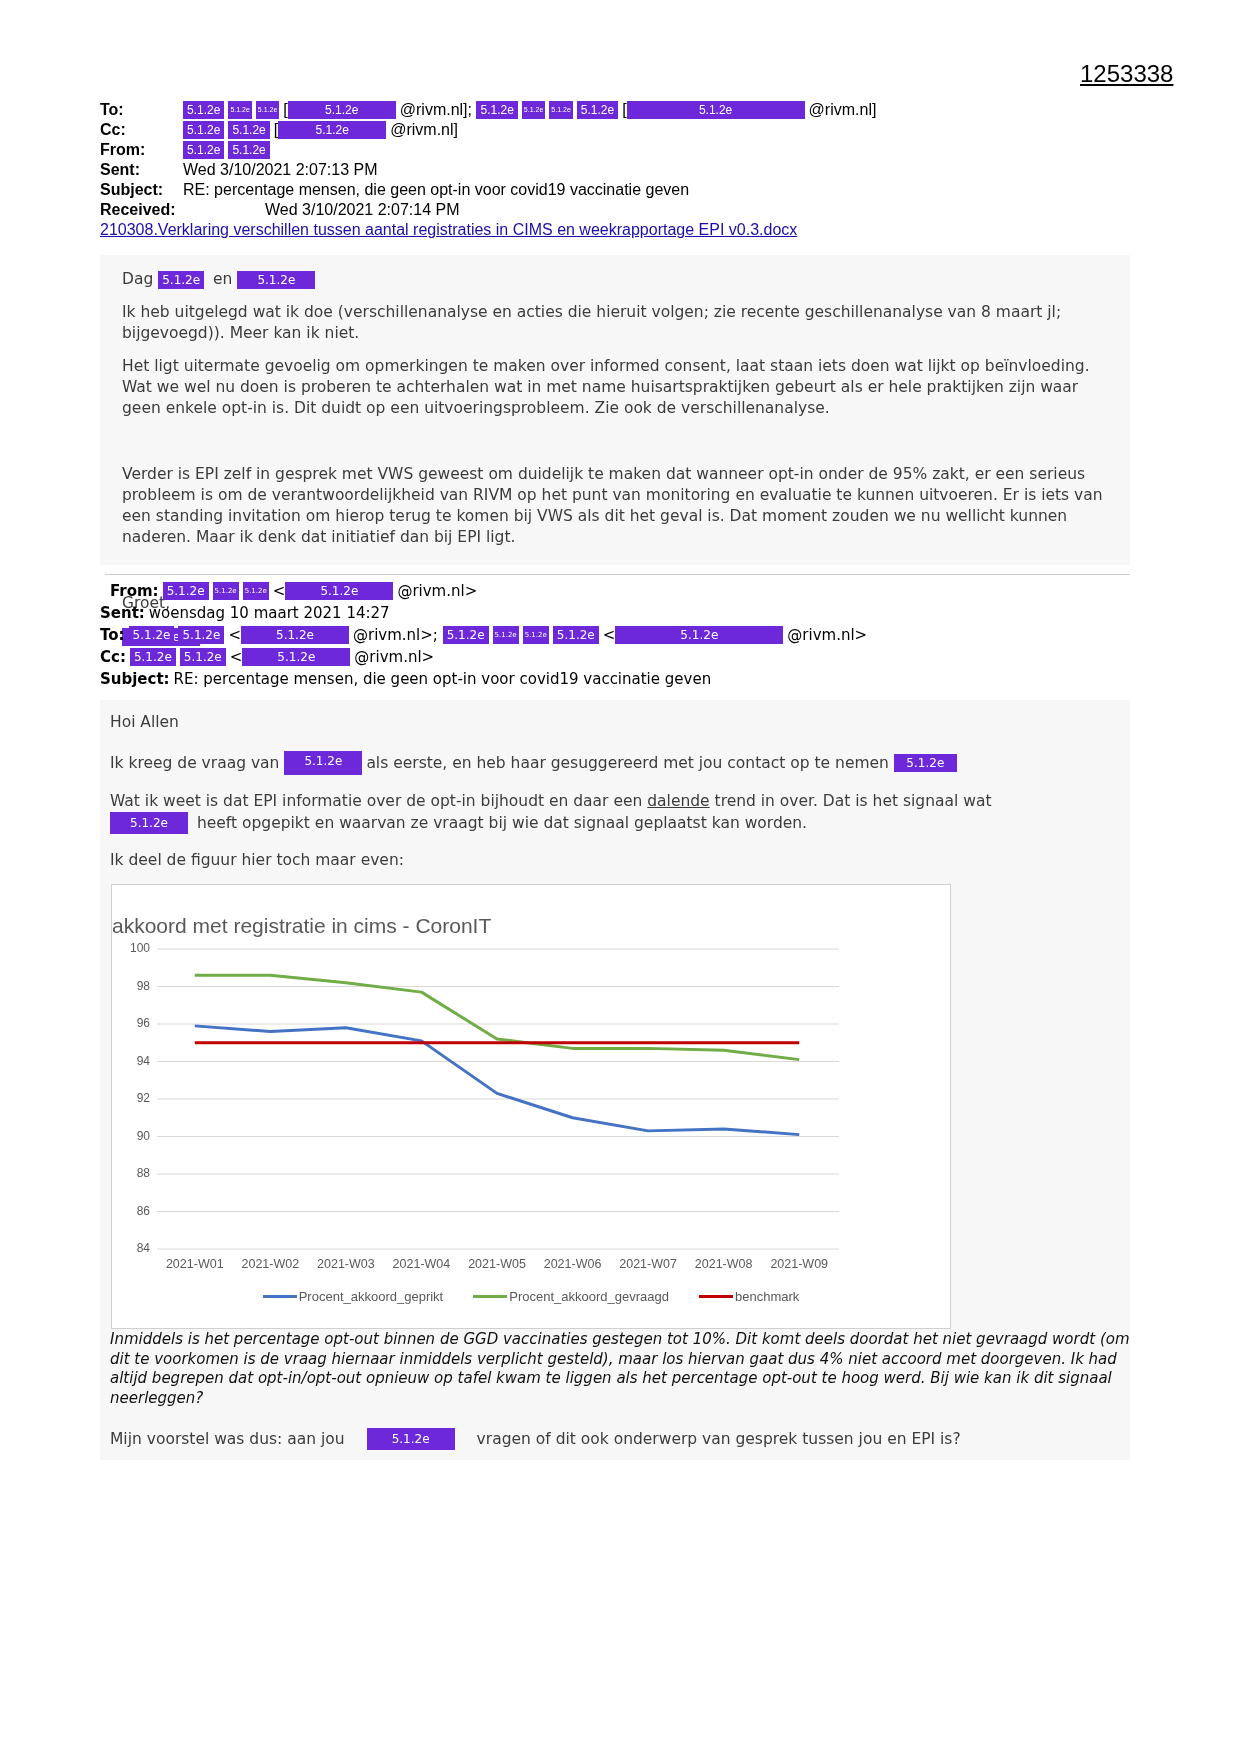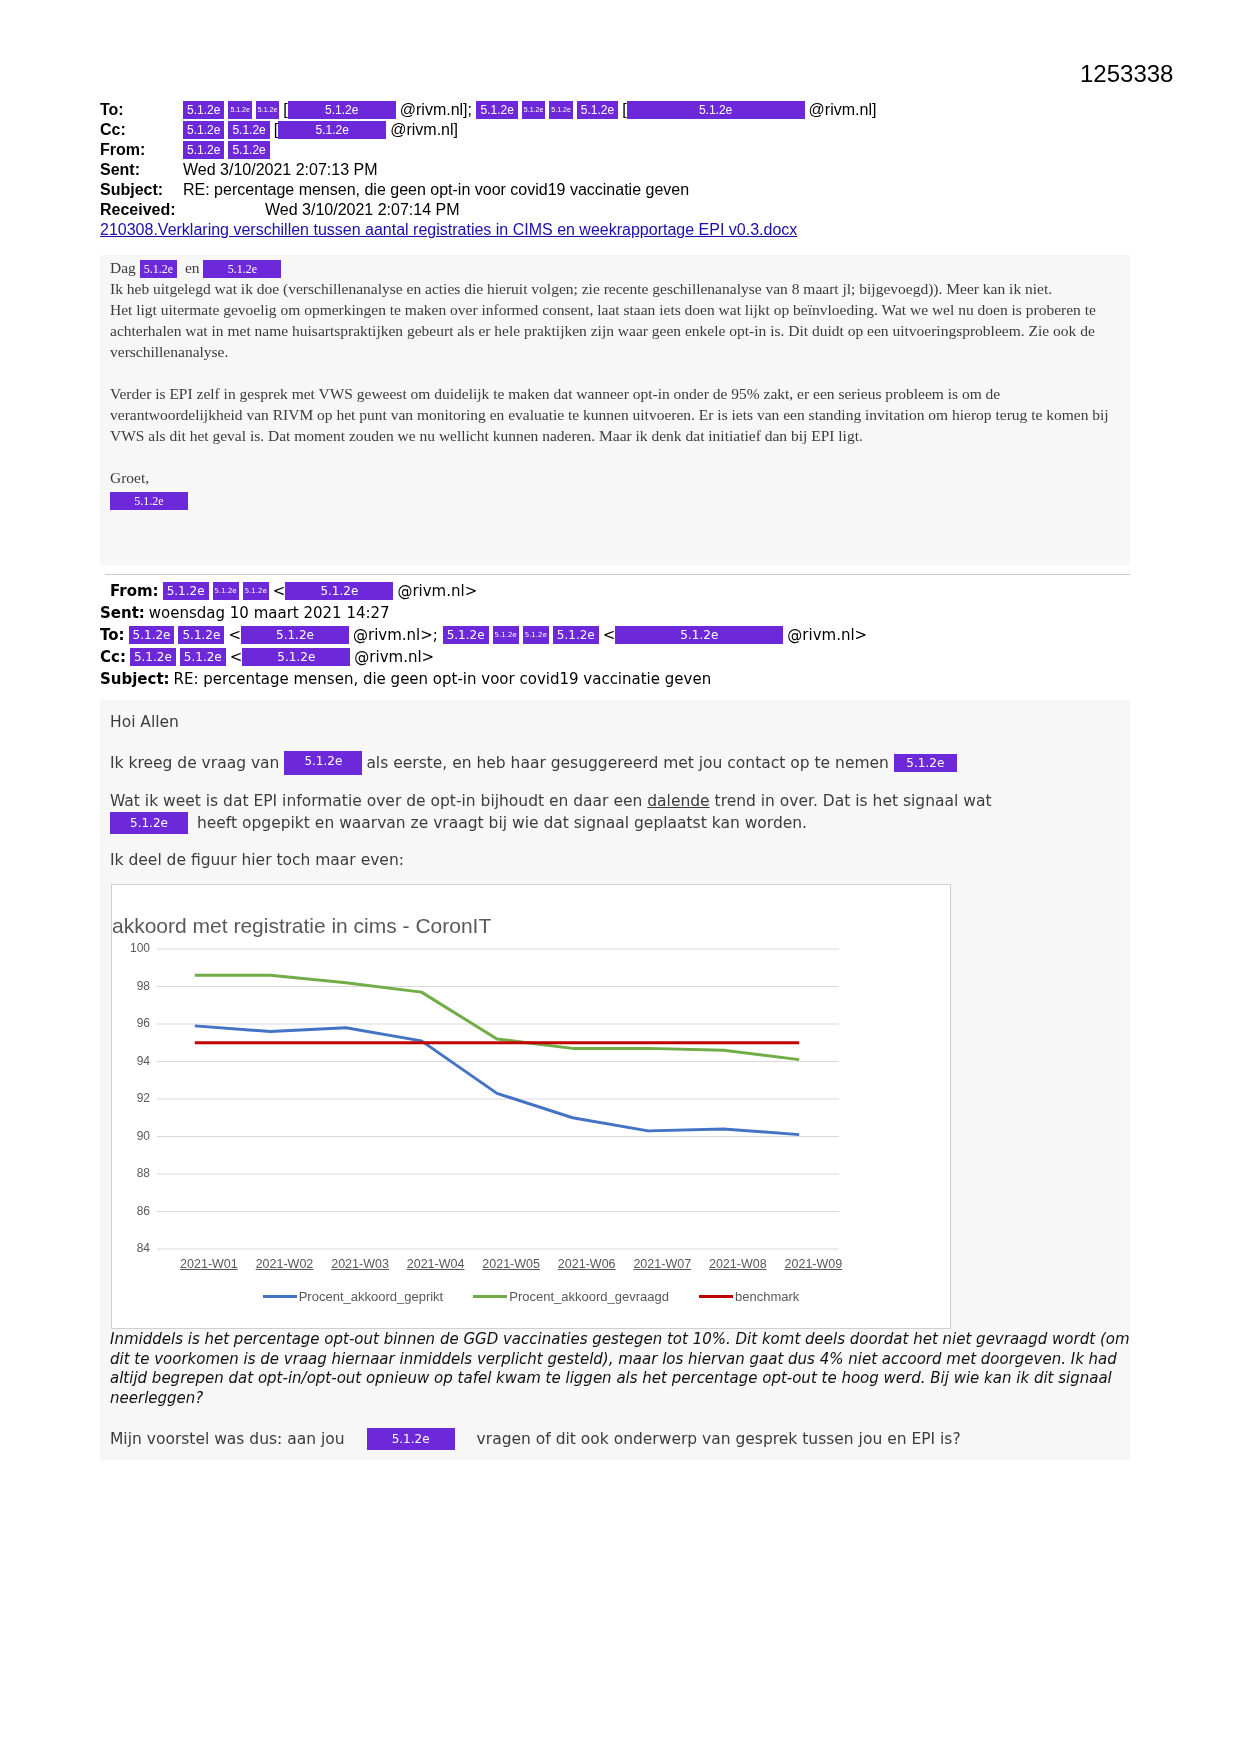--- a/index.html
+++ b/index.html
@@ -1,41 +1,41 @@
 <!DOCTYPE html>
 <html><head>
 <meta charset="utf-8">
 <style>
   html, body { margin:0; padding:0; background:#ffffff; }
   body { width:1241px; height:1754px; position:relative; overflow:hidden; font-family:"Liberation Sans", sans-serif; color:#000; }
-  .docid { position:absolute; left:1080px; top:60px; font-size:24px; font-family:"Liberation Sans", sans-serif; }
+  .docid { position:absolute; left:1080px; top:60px; font-size:24px; font-family:"Liberation Sans", sans-serif;text-decoration:underline; }
   .hdr { position:absolute; left:100px; top:100px; font-size:16px; line-height:20px; }
   .hdr .row { display:flex; align-items:center; height:20px; white-space:nowrap; }
   .hdr .lbl { font-weight:bold; width:83px; }
   .red { display:inline-block; background:#6d28d9; color:#fff; font-size:12px; line-height:18px; height:18px; padding:0 4px; margin-right:4px; text-align:center; vertical-align:middle; }
   .red.xs { font-size:7px; padding:0 2px; }
   .red.w80 { width:100px; }
   .red.w140 { width:140px; }
   .red.w170 { width:170px; }
   .red.w70 { width:70px; }
   .link { color:#1a0dab; text-decoration:underline; }
   .body1 { position:absolute; left:100px; top:255px; width:1030px; background:#f7f7f7; padding:0 10px 10px 10px; font-family:"DejaVu Sans", sans-serif; font-size:15.5px; line-height:21px; color:#3c3c3c; box-sizing:border-box; height:310px;}
-  .body1 p { margin:0;font-family:Liberation Serif, serif; }
+  .body1 p { margin:12px; }
   .gap { height:21px; }
   .divider { position:absolute; left:105px; top:574px; width:1025px; height:1px; background:#cccccc; }
   .fwd { position:absolute; left:100px; top:580px; font-family:"DejaVu Sans", sans-serif; font-size:15px; line-height:22px; }
   .fwd .row { display:flex; align-items:center; white-space:nowrap; height:22px; }
   .fwd b { font-weight:bold; margin-right:4px; }
   .body2 { position:absolute; left:100px; top:700px; width:1030px; background:#f7f7f7; font-family:"DejaVu Sans", sans-serif; font-size:15.5px; line-height:21px; color:#3c3c3c; padding:12px 10px; box-sizing:border-box; height:760px; }
   .body2 p { margin:0; }
   .u { text-decoration:underline; }
   .chart { position:absolute; left:111px; top:884px; width:838px; height:443px; background:#ffffff; border:1px solid #d0d0d0; }
   .chart-title { position:absolute; left:0; width:100%; top:14px; text-align:left; font-size:21px; color:#595959; font-family:"Liberation Sans", sans-serif;margin-top:15px; }
   .ytick { position:absolute; left:8px; width:30px; text-align:right; font-size:12px; color:#595959; }
-  .xtick { position:absolute; top:372px; width:86px; margin-left:-43px; text-align:right; font-size:12.5px; color:#595959;text-decoration:underline; }
+  .xtick { position:absolute; top:372px; width:86px; margin-left:-43px; text-align:center; font-size:12.5px; color:#595959; }
   .legend { position:absolute; top:404px; left:0; width:100%; display:flex; justify-content:center; gap:30px; font-size:13px; color:#595959; }
   .legend .item { display:flex; align-items:center; }
   .legend .sw { display:inline-block; width:34px; height:3px; margin-right:2px; }
   .italic { position:absolute; left:110px; top:1330px; width:1020px; font-family:"DejaVu Sans", sans-serif; font-style:italic; font-size:15px; line-height:19.5px; color:#111; }
   .last { position:absolute; left:110px; top:1428px; font-family:"DejaVu Sans", sans-serif; font-size:15.5px; color:#3c3c3c; display:flex; align-items:center; white-space:nowrap;gap:20px; }
 </style>
 </head>
 <body>
 
 <div class="docid">1253338</div>

